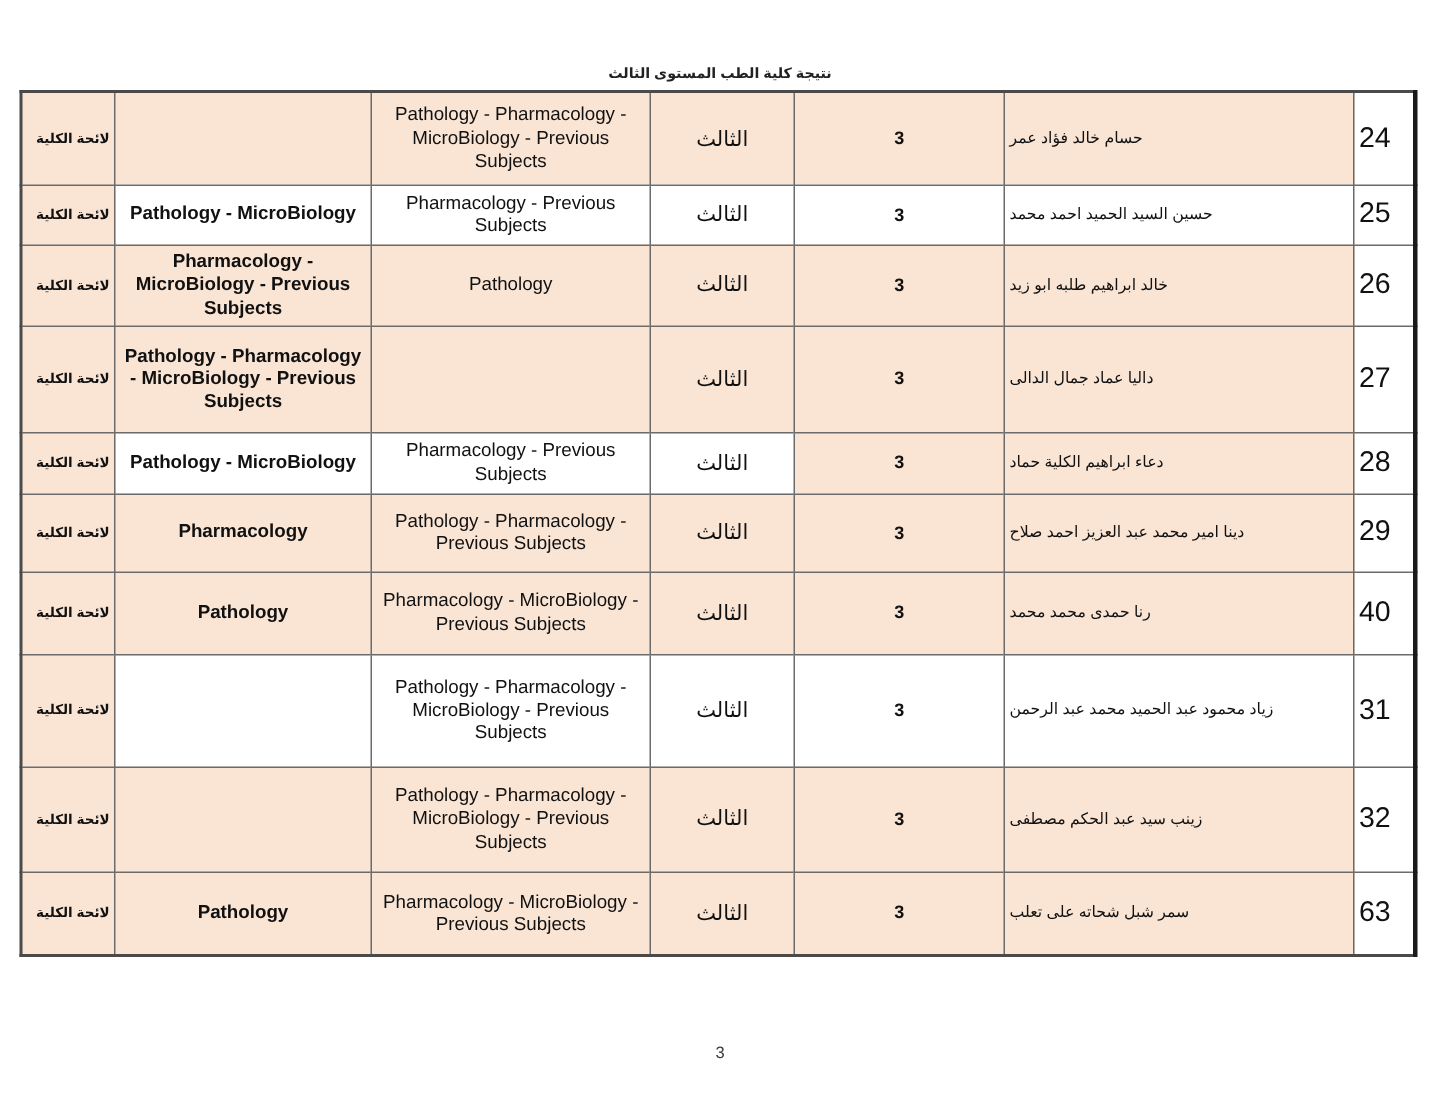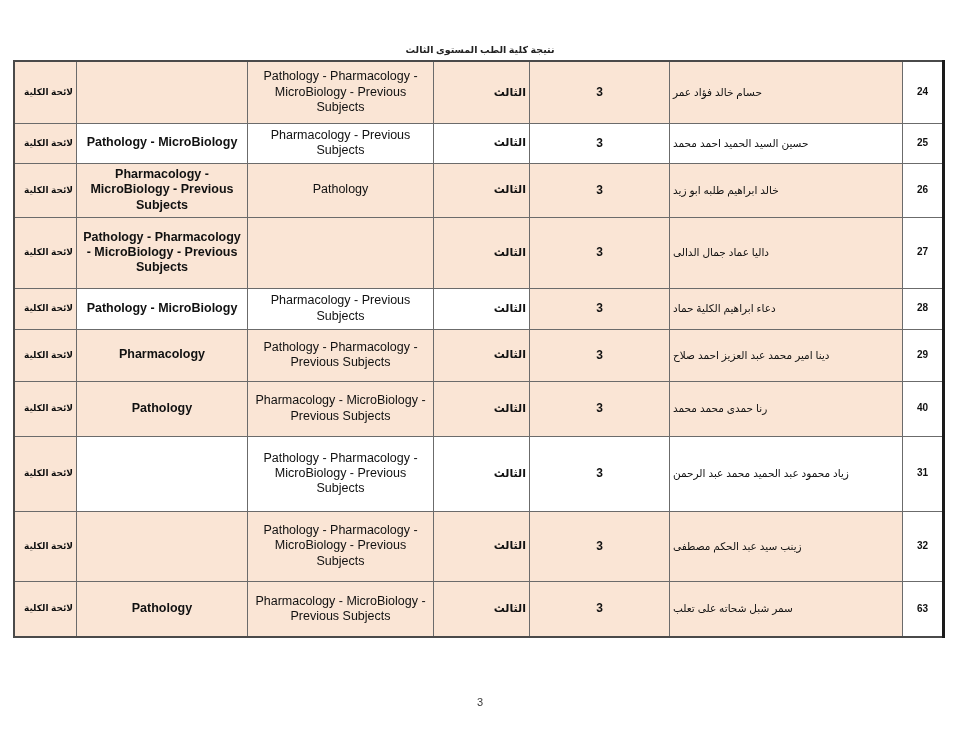--- a/index.html
+++ b/index.html
@@ -62,23 +62,23 @@
   .col-count { width: 140px; }
   .col-level { width: 96px; }
   .col-sb    { width: 186px; }
   .col-sa    { width: 171px; }
   .col-reg   { width: 63px; }
 
   .cell-peach { background: #FAE5D5; }
   .cell-white { background: #ffffff; }
 
   .cell-num {
-    text-align: center;
-    font-size: 10px;
-    font-weight: bold;
+    text-align: left;
+    font-size: 19px;
+    font-weight: normal;
     font-family: "Liberation Sans", sans-serif;
     vertical-align: bottom;
     color: #000;
   }
   .cell-name {
     text-align: left;
     font-size: 10.5px;
     font-weight: normal;
     direction: rtl;
     vertical-align: bottom;
@@ -87,23 +87,23 @@
   }
   .cell-count {
     text-align: center;
     font-size: 12px;
     font-weight: bold;
     vertical-align: bottom;
     padding-bottom: 3px;
     color: #000;
   }
   .cell-level {
-    text-align: right;
-    font-size: 11px;
-    font-weight: bold;
+    text-align: center;
+    font-size: 14px;
+    font-weight: normal;
     direction: rtl;
     vertical-align: bottom;
     padding-bottom: 4px;
     color: #111;
   }
   .cell-subject-b {
     text-align: center;
     font-size: 12.5px;
     font-weight: normal;
     direction: ltr;

